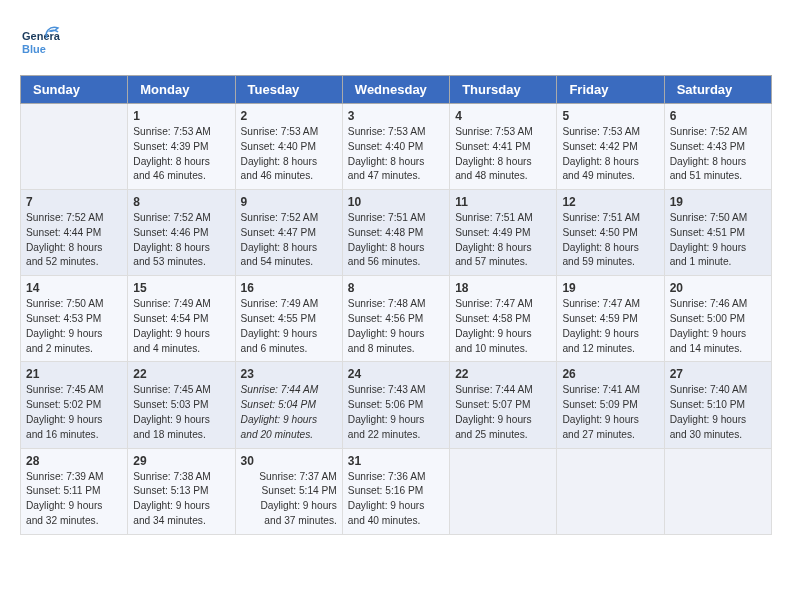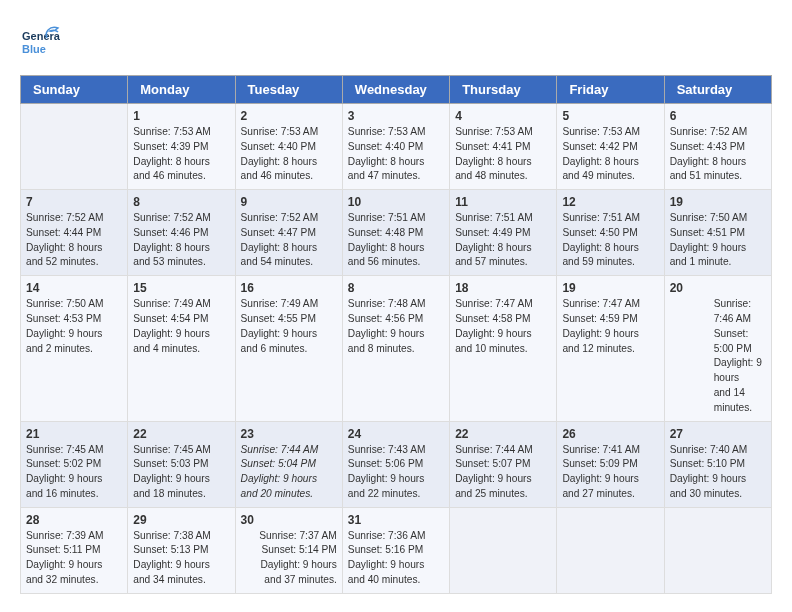--- a/index.html
+++ b/index.html
@@ -243,21 +243,21 @@
         </td>
         <td>
           <span class="day-number">19</span>
           <div class="day-info" style="white-space: pre-line;">Sunrise: 7:47 AM
 Sunset: 4:59 PM
 Daylight: 9 hours
 and 12 minutes.</div>
         </td>
         <td>
           <span class="day-number">20</span>
-          <div class="day-info" style="white-space: pre-line; margin-left: 44px;">Sunrise: 7:46 AM
+          <div class="day-info" style="white-space: pre-line;">Sunrise: 7:46 AM
 Sunset: 5:00 PM
 Daylight: 9 hours
 and 14 minutes.</div>
         </td>
       </tr>
       <tr>
         <td>
           <span class="day-number">21</span>
           <div class="day-info" style="white-space: pre-line;">Sunrise: 7:45 AM
 Sunset: 5:02 PM

